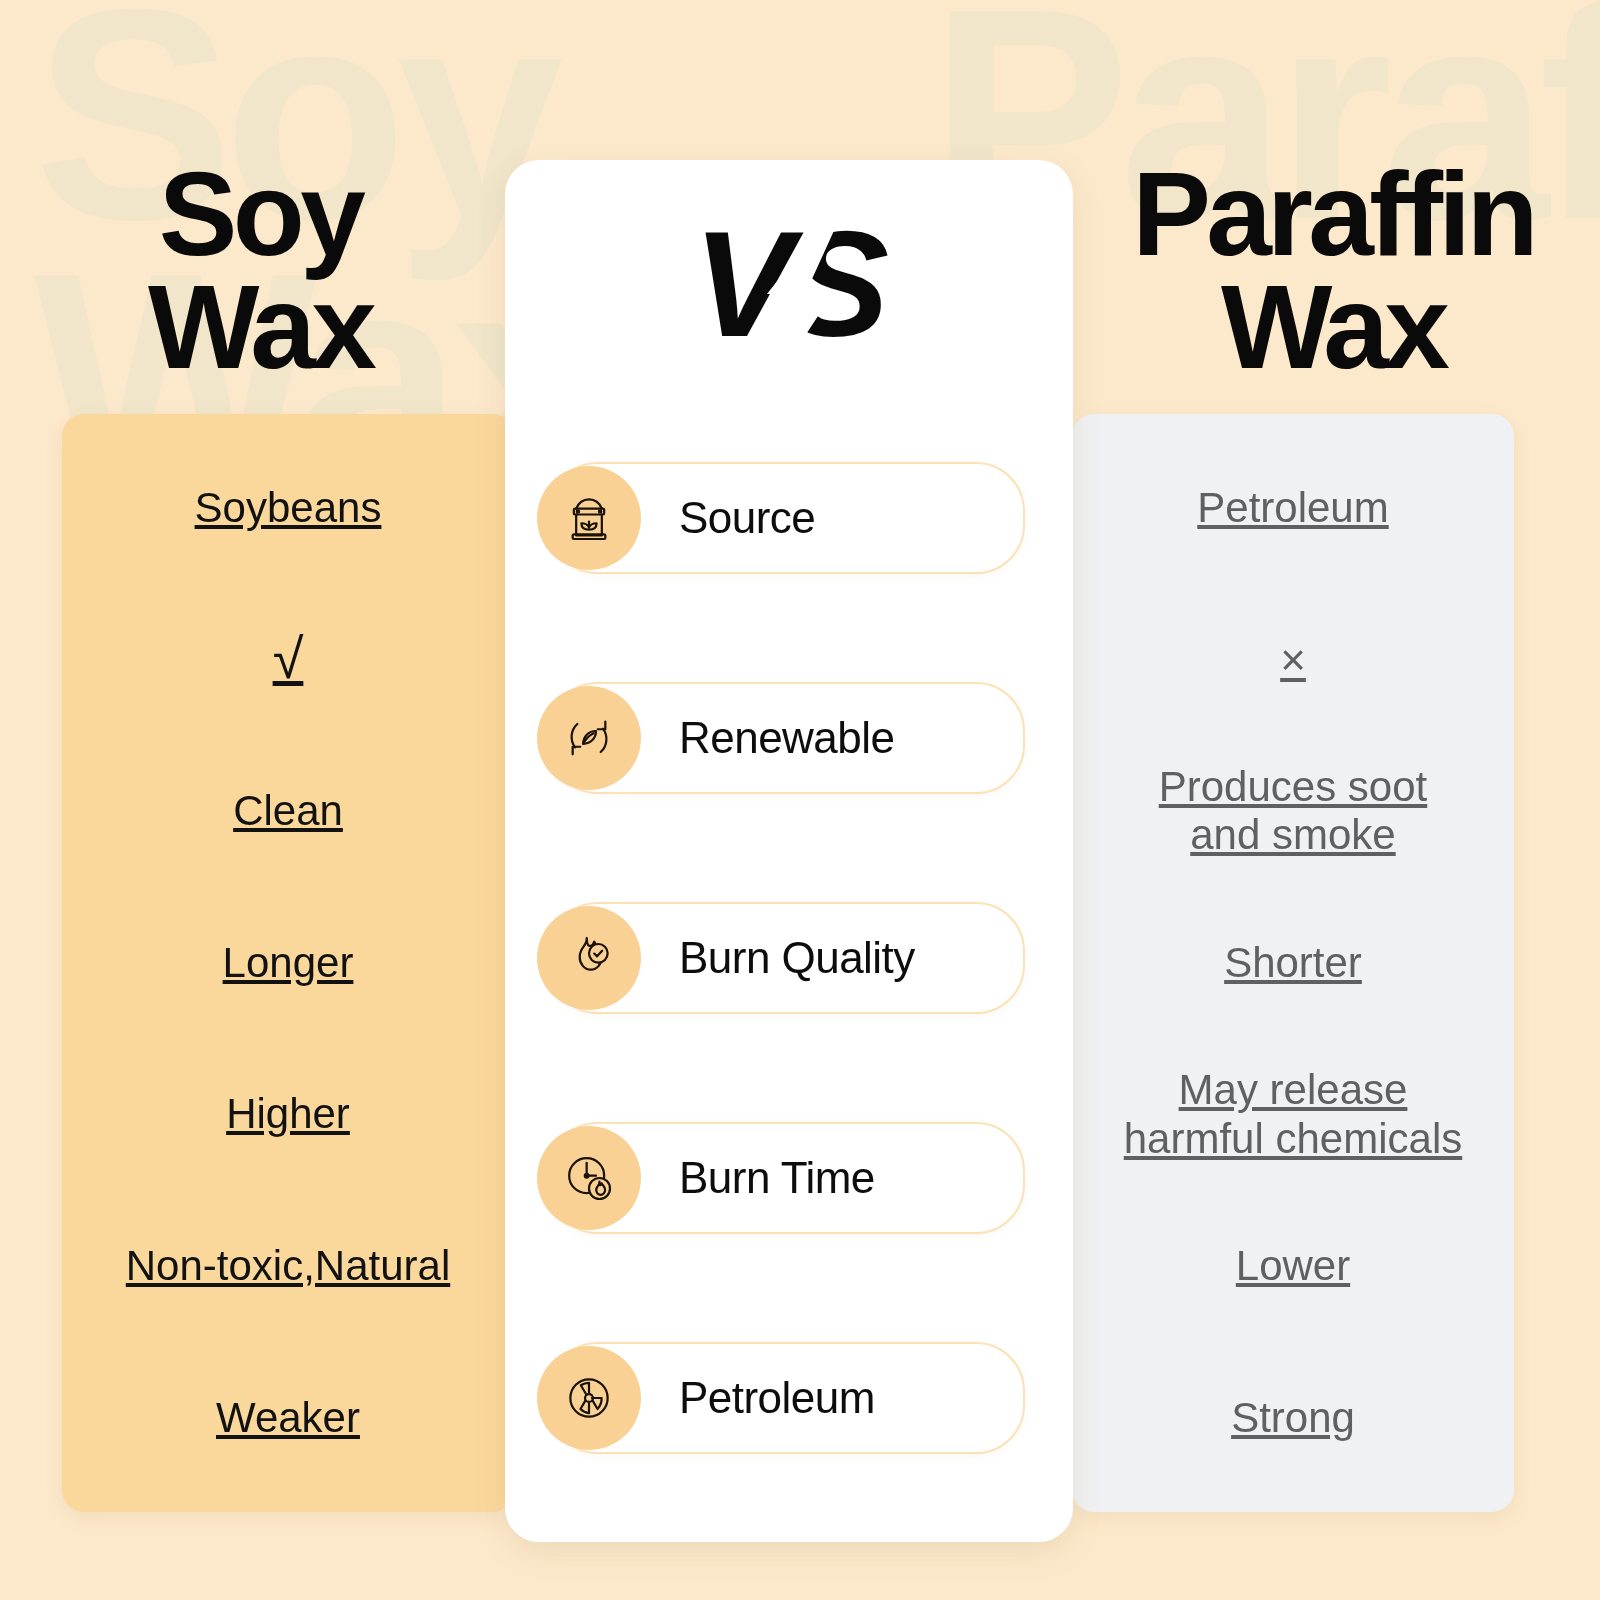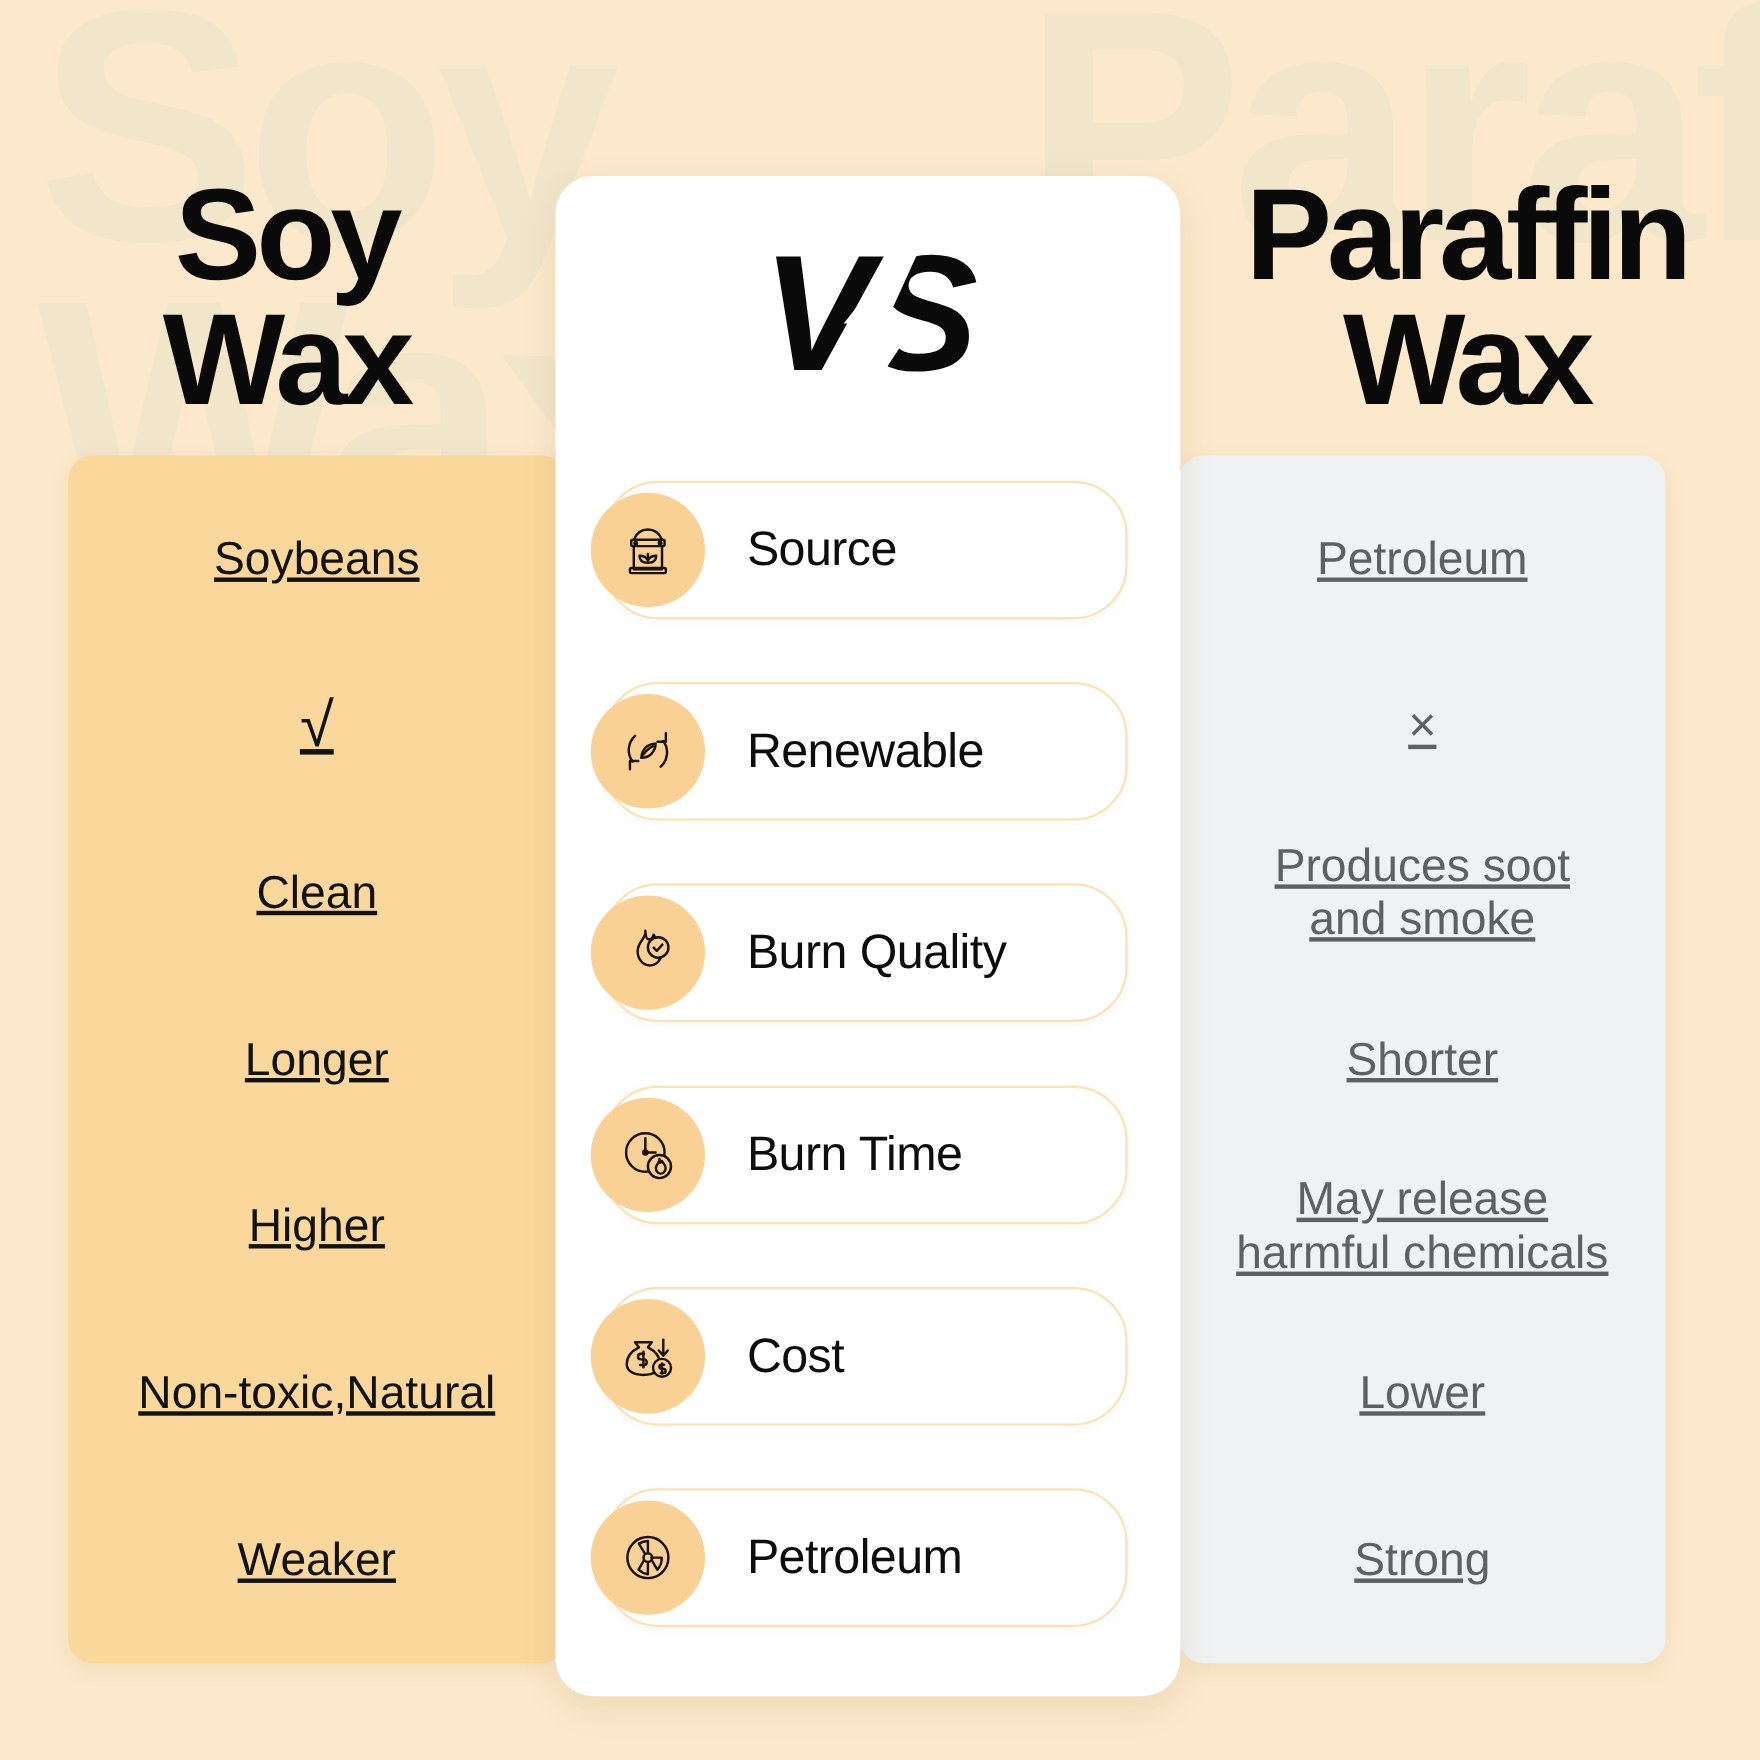--- a/index.html
+++ b/index.html
@@ -150,21 +150,21 @@
   .row {
     flex: 1 1 0;
     display: flex;
     align-items: center;
     position: relative;
   }
 
   .pill {
     position: relative;
     width: 100%;
-    height: 126px;
+    height: 112px;
     background: #FFFFFF;
     border: 2px solid #FBE2B4;
     border-radius: 49px;
     display: flex;
     align-items: center;
     box-shadow: 0 2px 8px rgba(180,150,100,0.07);
   }
 
   .icon-circle {
     position: absolute;
@@ -302,37 +302,20 @@
               <path d="M22 11v11h8"></path>
               <circle cx="22" cy="22" r="1.6" fill="#1A1206"></circle>
               <circle cx="33" cy="33" r="9" fill="#FAD194" stroke="#1A1206"></circle>
               <path d="M33 27c.6 3-2.8 3.8-2.8 7.2 0 2.4 1.8 4.3 3.8 4.3s3.8-1.9 3.8-4.3c0-3-2.2-3.9-2.9-5.6-.4 1.2-1.3 1.6-1.9 1.4z"></path>
             </svg>
           </span>
           <span class="pill-label">Burn Time</span>
         </div>
       </div>
 
-      <div class="row">
-        <div class="pill">
-          <span class="icon-circle">
-            <svg width="56" height="56" viewBox="0 0 48 48" fill="none" stroke="#1A1206" stroke-width="1.9" stroke-linecap="round" stroke-linejoin="round">
-              <path d="M14 13h13l-3 4c6 3 9.5 8 9.5 13 0 5-4.5 8.5-13 8.5S7.5 35 7.5 30c0-5 3.5-10 9.5-13l-3-4z"></path>
-              <path d="M21 22h-2.5a2.2 2.2 0 0 0 0 4.4h2.4a2.2 2.2 0 0 1 0 4.4H18"></path>
-              <path d="M20.5 20.5v12"></path>
-              <path d="M36 11v12"></path>
-              <path d="M32.5 19.5L36 23.5l3.5-4"></path>
-              <circle cx="35" cy="33" r="7" fill="#FAD194" stroke="#1A1206"></circle>
-              <path d="M36.6 30.6h-2a1.6 1.6 0 0 0 0 3.2h1.6a1.6 1.6 0 0 1 0 3.2h-2.1"></path>
-              <path d="M35 29.6v7.8"></path>
-            </svg>
-          </span>
-          <span class="pill-label">Cost</span>
-        </div>
-      </div>
 
       <div class="row">
         <div class="pill">
           <span class="icon-circle">
             <svg width="56" height="56" viewBox="0 0 48 48" fill="none" stroke="#1A1206" stroke-width="1.9" stroke-linecap="round" stroke-linejoin="round">
               <circle cx="24" cy="24" r="16"></circle>
               <circle cx="24" cy="24" r="3.4"></circle>
               <path d="M24 19.2V11a13 13 0 0 0-7 2.1l4.3 7.3"></path>
               <path d="M20.9 26.2l-4.2 7.2A13 13 0 0 0 24 37v-8.3"></path>
               <path d="M27.1 26.2l4.2 7.2A13 13 0 0 0 34.8 24h-8.3"></path>

